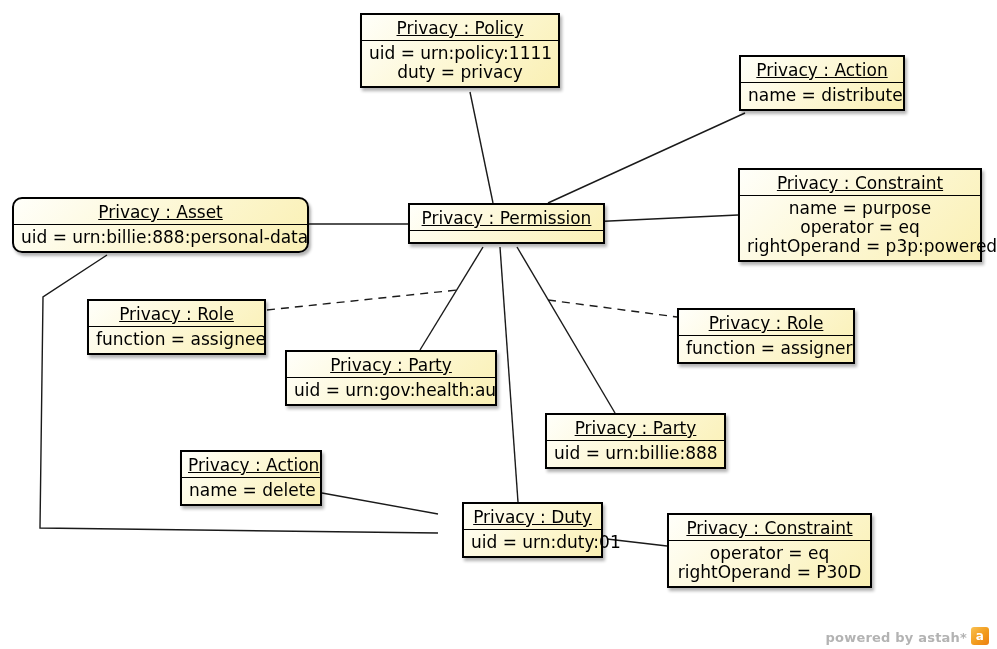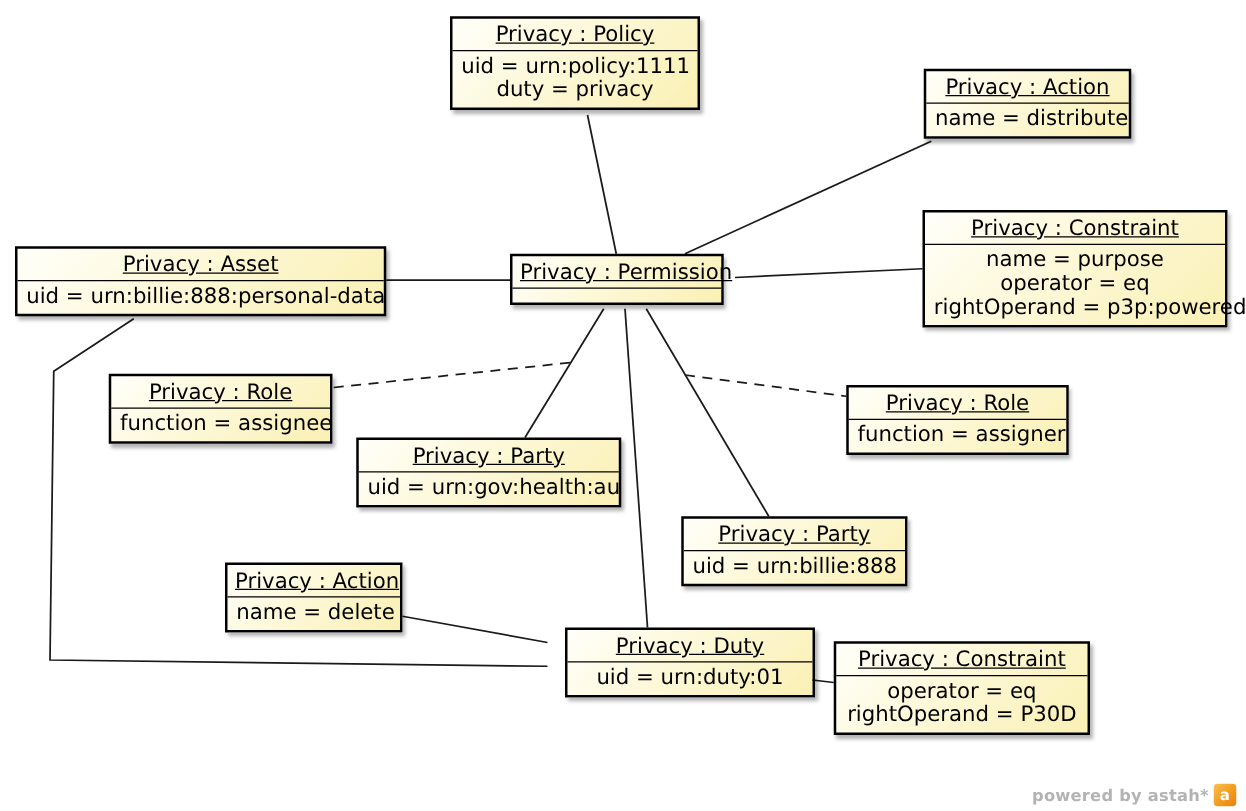--- a/index.html
+++ b/index.html
@@ -99,28 +99,28 @@
 
   <div class="node" style="left:738px;top:168px;width:244px;">
     <div class="node-title">Privacy : Constraint</div>
     <div class="node-attrs">
       <div class="attr-line">name = purpose</div>
       <div class="attr-line">operator = eq</div>
       <div class="attr-line">rightOperand = p3p:powered</div>
     </div>
   </div>
 
-  <div class="node" style="left:12px;top:197px;width:297px;">
+  <div class="node" style="left:12px;top:197px;width:297px;border-radius:10px;">
     <div class="node-title">Privacy : Asset</div>
     <div class="node-attrs">
       <div class="attr-line">uid = urn:billie:888:personal-data</div>
     </div>
   </div>
 
-  <div class="node" style="left:408px;top:203px;width:171px;">
+  <div class="node" style="left:408px;top:203px;width:197px;">
     <div class="node-title">Privacy : Permission</div>
     <div class="node-attrs empty"></div>
   </div>
 
   <div class="node" style="left:87px;top:299px;width:179px;">
     <div class="node-title">Privacy : Role</div>
     <div class="node-attrs">
       <div class="attr-line">function = assignee</div>
     </div>
   </div>
@@ -146,21 +146,21 @@
     </div>
   </div>
 
   <div class="node" style="left:180px;top:450px;width:142px;">
     <div class="node-title">Privacy : Action</div>
     <div class="node-attrs">
       <div class="attr-line">name = delete</div>
     </div>
   </div>
 
-  <div class="node" style="left:452px;top:502px;width:200px;">
+  <div class="node" style="left:462px;top:502px;width:141px;">
     <div class="node-title">Privacy : Duty</div>
     <div class="node-attrs">
       <div class="attr-line">uid = urn:duty:01</div>
     </div>
   </div>
 
   <div class="node" style="left:667px;top:513px;width:205px;">
     <div class="node-title">Privacy : Constraint</div>
     <div class="node-attrs">
       <div class="attr-line">operator = eq</div>

